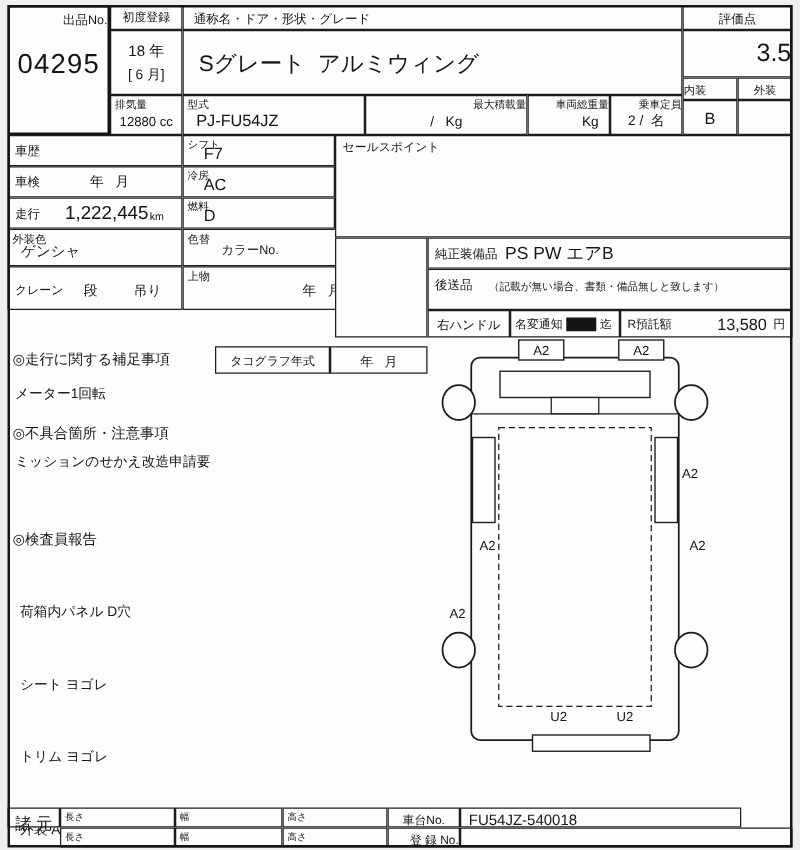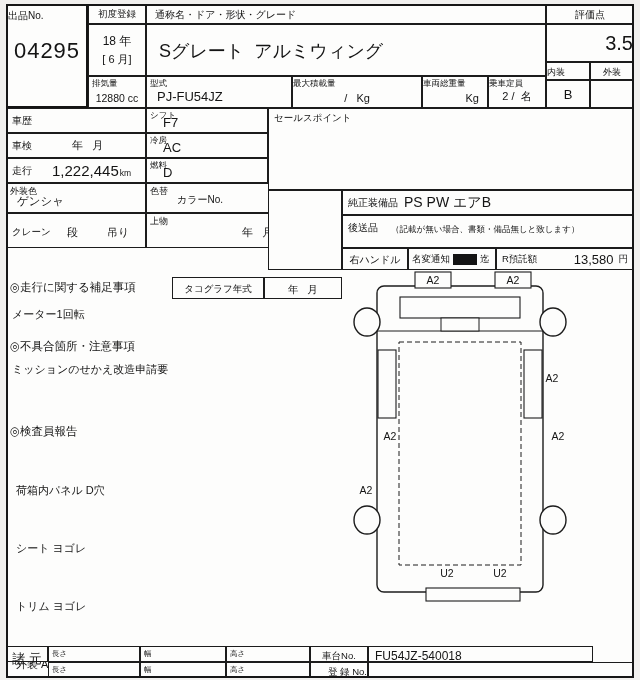--- a/index.html
+++ b/index.html
@@ -5,33 +5,33 @@
   *{margin:0;padding:0;box-sizing:border-box}
   html,body{width:640px;height:680px;overflow:hidden}
   body{background:#f1f0ee;font-family:"Liberation Sans","DejaVu Sans",sans-serif;color:#141414}
   #page{position:relative;width:640px;height:680px}
   .sheetbg{position:absolute;left:6px;top:4px;width:628px;height:674px;background:#fdfdfc}
   .frame{position:absolute;left:6px;top:4px;width:628px;height:674px;border:2px solid #161616;background:transparent;pointer-events:none}
   .cell{position:absolute;background:#fdfdfc;border:1px solid #1c1c1c}
   .cell2{position:absolute;background:#fdfdfc;border:2px solid #141414}
   .txt{position:absolute;white-space:pre}
   .cl{position:absolute;top:1px;left:3px;font-size:8.5px;white-space:pre}
-  .ccen{position:absolute;top:1px;left:0;right:0;text-align:left;font-size:8.5px;white-space:pre}
+  .ccen{position:absolute;top:1px;left:0;right:0;text-align:right;font-size:8.5px;white-space:pre}
   .flex{display:flex;align-items:center}
   .v{white-space:pre}
   svg text{font-family:"Liberation Sans","DejaVu Sans",sans-serif;fill:#141414}
 </style>
 </head>
 <body>
 
 <div id="page">
   <div class="sheetbg"></div>
 
   <div class="cell2" style="left:6px;top:4px;width:82px;height:104px">
-    <div class="txt" style="top:3px;left:0;right:0;text-align:left;font-size:10px">出品No.</div>
+    <div class="txt" style="top:3px;left:0;right:0;text-align:right;font-size:10px">出品No.</div>
     <div class="txt" style="top:32px;left:0;right:0;text-align:center;font-size:22px;letter-spacing:1px">04295</div>
   </div>
 
   <div class="cell" style="left:88px;top:4px;width:58px;height:20px">
     <div class="txt" style="top:3px;left:0;right:0;text-align:center;font-size:9.5px">初度登録</div>
   </div>
   <div class="cell" style="left:88px;top:24px;width:58px;height:52px">
     <div class="txt" style="top:8px;left:0;right:0;text-align:center;font-size:12px">18 年</div>
     <div class="txt" style="top:27px;left:0;right:0;text-align:center;font-size:11px">[ 6 月]</div>
   </div>

